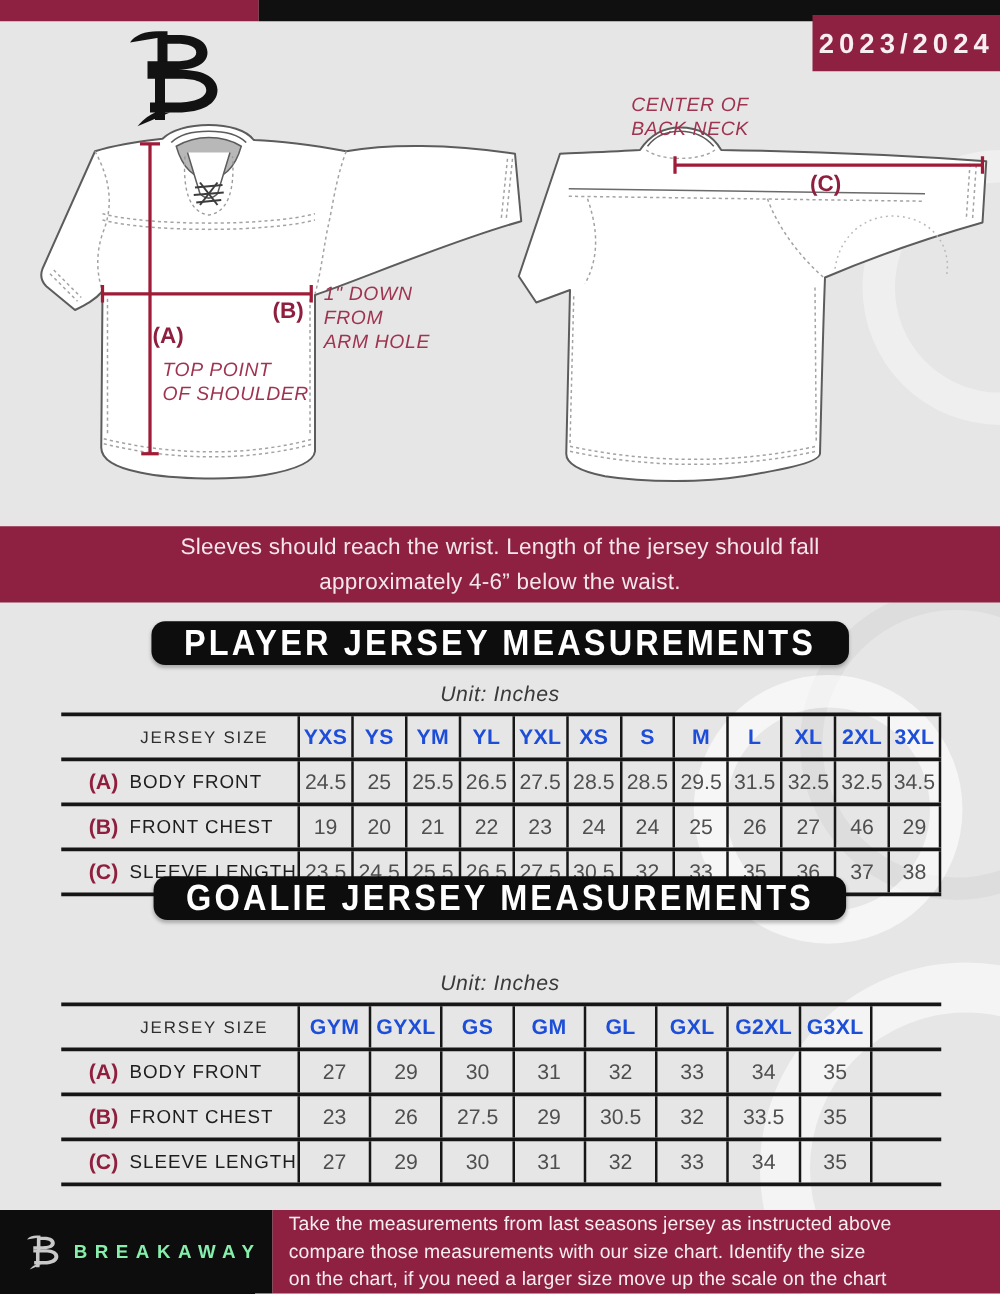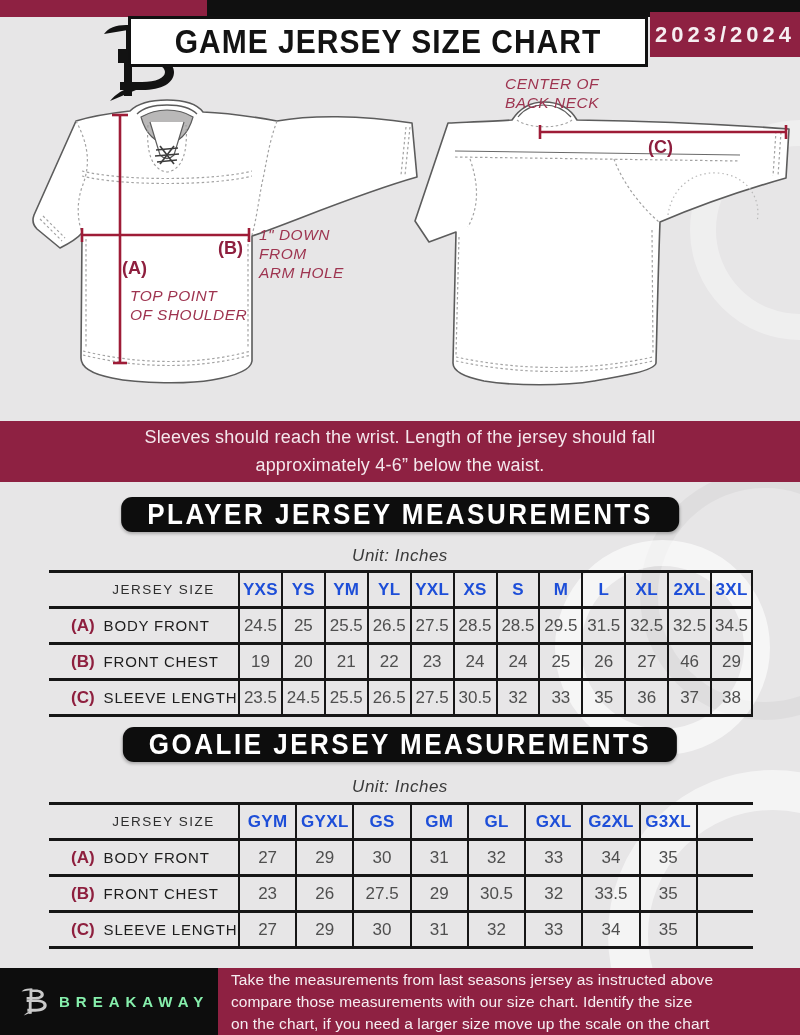--- a/index.html
+++ b/index.html
@@ -84,23 +84,20 @@
     <g fill="#121212">
       <path d="M46,3 L54,3 L54,38 L46,38 Z"></path>
       <path d="M46,3 C36,3 28,6 24,12 L48,8 Z"></path>
       <path d="M50,6 L62,6 C78,6 86,12 86,20 C86,29 76,34 60,34 L38,34 L38,27 L60,27 C70,27 77,25 77,20 C77,15 70,13 61,13 L50,13 Z"></path>
       <path d="M44,38 L52,38 L52,74 L44,74 Z"></path>
       <path d="M38,34 L66,34 C84,34 94,41 94,50 C94,61 82,68 62,68 L40,68 L40,60 L62,60 C76,60 85,56 85,50 C85,44 76,41 65,41 L38,41 Z"></path>
       <path d="M44,68 L56,68 L30,79 C36,72 40,70 44,68 Z"></path>
     </g>
   </svg>
 
-  <div class="title-box">
-    <span>GAME JERSEY SIZE CHART</span>
-  </div>
   <div class="year-box">
     <span>2023/2024</span>
   </div>
 
   <svg width="800" height="346" viewBox="0 0 800 346" style="position:absolute;left:0;top:75px;">
 
     <g>
       <path fill="#ffffff" stroke="#5c5c5c" stroke-width="1.6" stroke-linejoin="round" d="M130,36 C112,38 92,41 76,46 L34,140 Q31,148 37,154 L60,173 C68,169 76,165 82,158
            L81,283 C81,292 92,299 112,303 C140,309 190,309 212,305 C235,301 251,295 252,286
            L252,161 C290,148 360,118 417,102 L412,48 C360,40 310,40 277,46
@@ -263,21 +260,21 @@
         <div class="cell size-cell num-cell">30.5</div>
         <div class="cell size-cell num-cell">32</div>
         <div class="cell size-cell num-cell">33</div>
         <div class="cell size-cell num-cell">35</div>
         <div class="cell size-cell num-cell">36</div>
         <div class="cell size-cell num-cell">37</div>
         <div class="cell size-cell num-cell cap-right">38</div>
       </div>
     </div>
 
-  <div class="pill" style="top:727px;text-align:center;">
+  <div class="pill" style="top:701px;text-align:center;">
     <span>GOALIE JERSEY MEASUREMENTS</span>
   </div>
   <div class="unit" style="top:777px;">Unit: Inches</div>
   <div class="mtable" style="top:802px;" id="goalie-table">
       <div class="trow" style="grid-template-columns: 189px repeat(9, 1fr);">
         <div class="cell sizehead-cell">JERSEY SIZE</div>
         <div class="cell size-cell hdr-cell">GYM</div>
         <div class="cell size-cell hdr-cell">GYXL</div>
         <div class="cell size-cell hdr-cell">GS</div>
         <div class="cell size-cell hdr-cell">GM</div>

